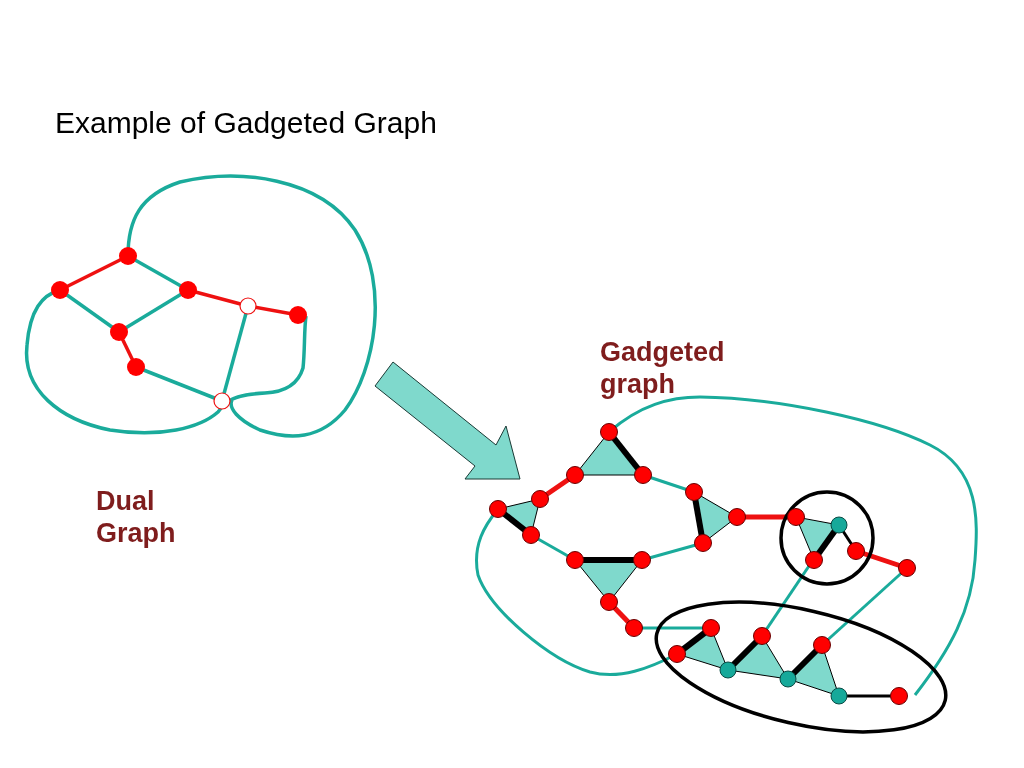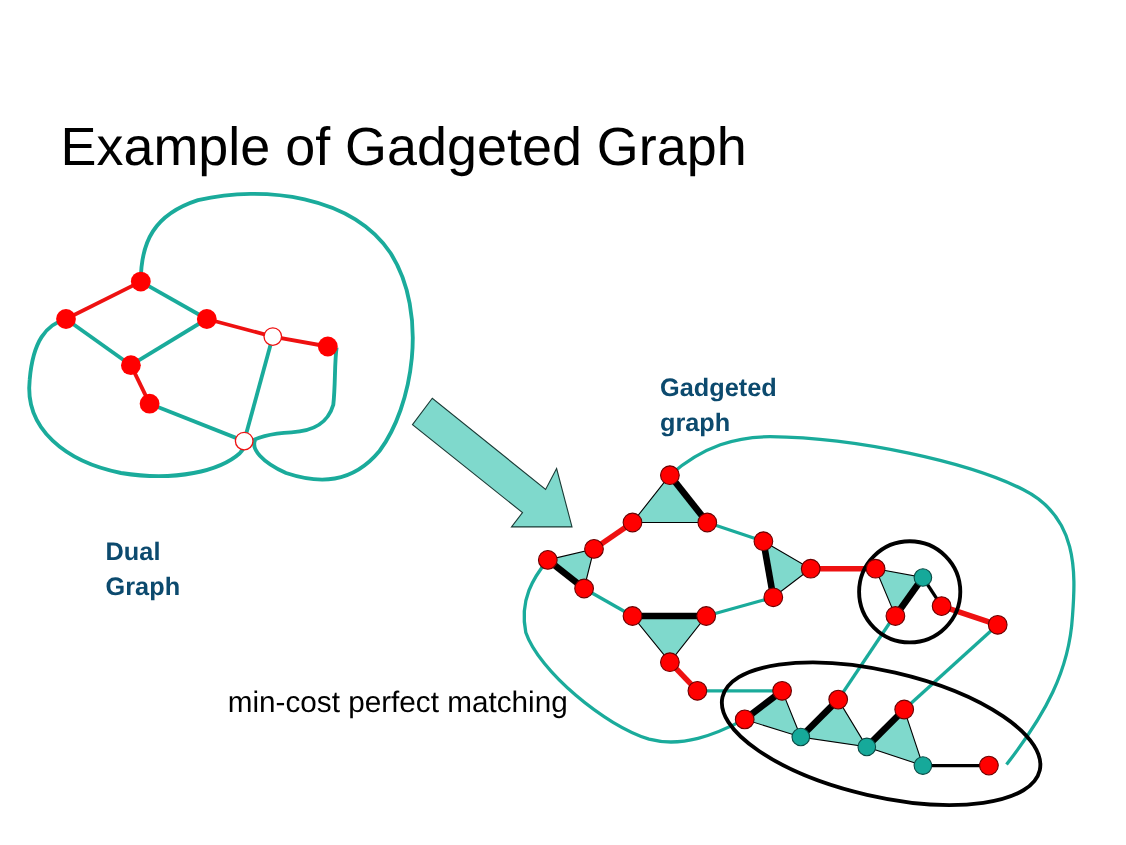--- a/index.html
+++ b/index.html
@@ -1,18 +1,18 @@
 <!DOCTYPE html>
 <html><head>
 <meta charset="utf-8">
 <style>
   html, body { margin: 0; padding: 0; background: #ffffff; }
   body { width: 1024px; height: 768px; position: relative; overflow: hidden; font-family: "Liberation Sans", sans-serif; }
-  .title { position: absolute; left: 55px; top: 106px; font-size: 49px; color: #000; font-weight: normal; line-height: 1.15; }
-  .label-bold { position: absolute; font-weight: bold; font-size: 23px; line-height: 32px; color: #0c4a6e; }
+  .title { position: absolute; left: 55px; top: 106px; font-size: 30px; color: #000; font-weight: normal; line-height: 1.15; }
+  .label-bold { position: absolute; font-weight: bold; font-size: 27px; line-height: 32px; color: #7f1d1d; }
   .label-dual { left: 96px; top: 485px; }
   .label-gadget { left: 600px; top: 336px; }
   .caption { position: absolute; left: 207px; top: 620px; font-size: 27px; line-height: 36px; color: #000; }
   .caption div { white-space: pre; }
   svg.diagram { position: absolute; left: 0; top: 0; }
 </style>
 </head>
 <body>
 
 <div class="title">Example of Gadgeted Graph</div>
@@ -129,14 +129,13 @@
   <div>Dual</div>
   <div>Graph</div>
 </div>
 
 <div class="label-bold label-gadget">
   <div>Gadgeted</div>
   <div>graph</div>
 </div>
 
 <div class="caption">
-  <div>min-cost perfect matching</div>
 </div>
 
 </body></html>

